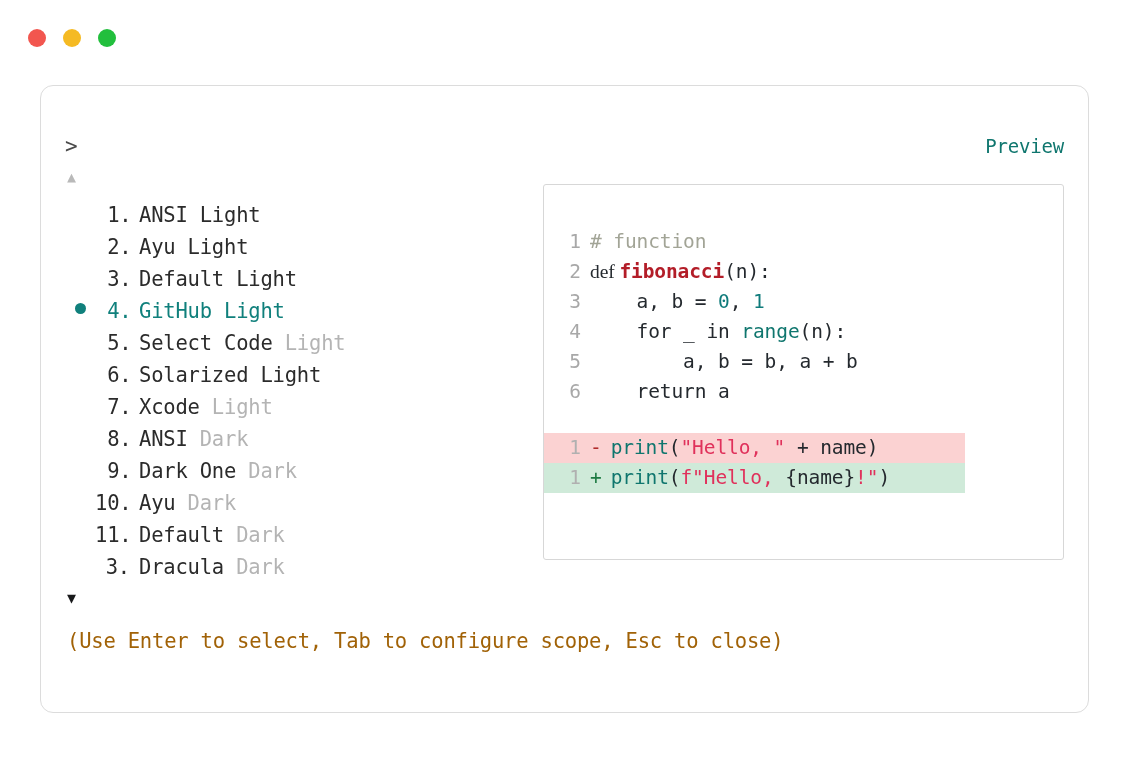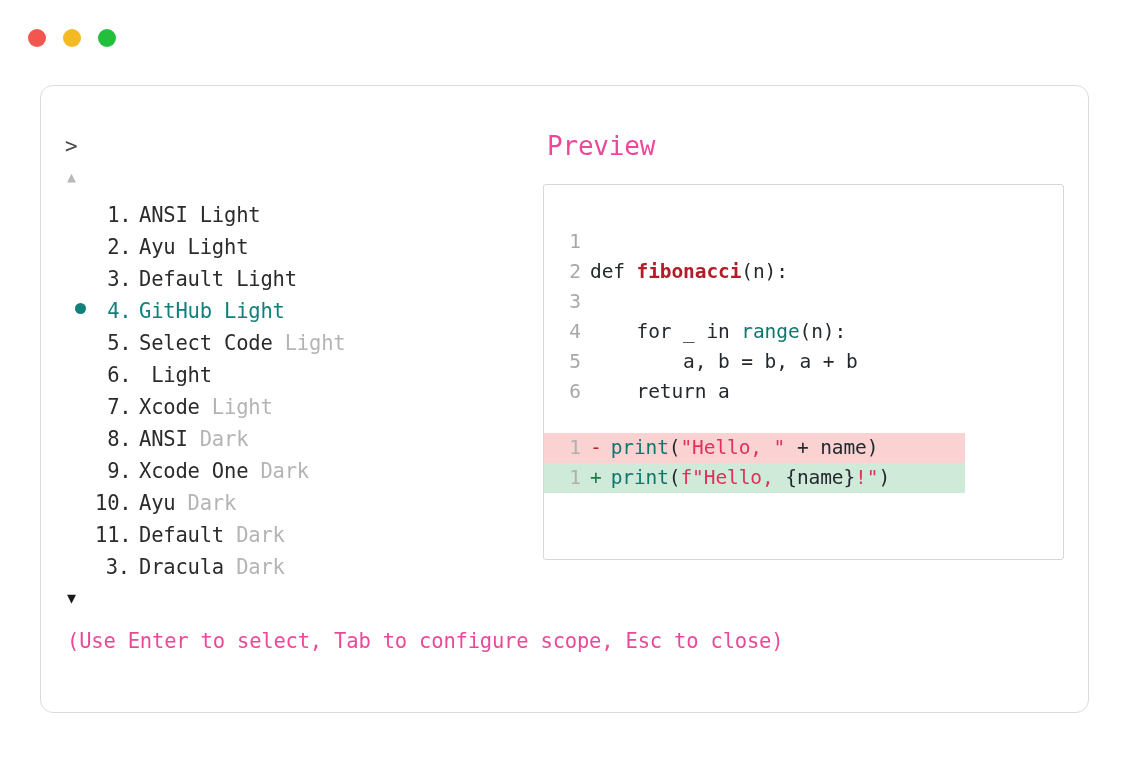--- a/index.html
+++ b/index.html
@@ -112,25 +112,26 @@
   }
   .name-cell { white-space: pre; }
   .variant { color: #b4b4b4; }
   .theme-row.selected,
   .theme-row.selected .num-cell,
   .theme-row.selected .name-cell,
   .theme-row.selected .variant { color: #10807c; }
 
   
   .preview-label {
-    font-size: 26px;
+    font-size: 19px;
     line-height: 28px;
-    color: #ec4899;
+    color: #0f766e;
     letter-spacing: -0.2px;
     margin-left: 4px;
+    text-align: right;
   }
   .preview-box {
     margin-top: 24px;
     width: 521px;
     height: 376px;
     border: 1px solid #d7d7d7;
     border-radius: 3px;
     background: #ffffff;
     padding: 42px 0 0 0;
     overflow: hidden;
@@ -150,21 +151,21 @@
     width: 16px;
     flex: 0 0 16px;
     text-align: right;
     color: #a8a8a8;
     margin-right: 9px;
   }
   .code-body { white-space: pre; color: #24292e; }
 
   
   .t-comment { color: #a2a496; }
-  .t-def     { color: #24292e; }
+  .t-def     { color: #24292e; font-family: Liberation Serif, serif; }
   .t-fn      { color: #b31d28; font-weight: 600; margin-top: 16px; }
   .t-num     { color: #0f7b7b; }
   .t-builtin { color: #0f766e; }
   .t-plain   { color: #24292e; }
   .t-str     { color: #e0315b; }
   .t-strf    { color: #e0315b; }
 
   .code-gap { height: 26px; }
 
   
@@ -186,21 +187,21 @@
   .sign-add { color: #1d7a42; margin-right: 9px; }
 
   
   .hint {
     position: absolute;
     left: 26px;
     bottom: 57px;
     font-size: 20.5px;
     line-height: 28px;
     letter-spacing: -0.2px;
-    color: #ec4899;
+    color: #a16207;
     white-space: pre;
   }
 </style>
 </head>
 <body>
 
 <div class="window">
 
   <div class="titlebar">
     <span class="dot dot-red"></span>
@@ -250,38 +251,39 @@
               </div>
               <div class="theme-row">
                 <span class="bullet-cell"></span>
                 <span class="num-cell"> 5.</span>
                 <span class="name-cell">Select Code</span>
                 <span class="name-cell variant"> Light</span>
               </div>
               <div class="theme-row">
                 <span class="bullet-cell"></span>
                 <span class="num-cell"> 6.</span>
+                <span class="name-cell">Solarized</span>
                 <span class="name-cell"> Light</span>
               </div>
               <div class="theme-row">
                 <span class="bullet-cell"></span>
                 <span class="num-cell"> 7.</span>
                 <span class="name-cell">Xcode</span>
                 <span class="name-cell variant"> Light</span>
               </div>
               <div class="theme-row">
                 <span class="bullet-cell"></span>
                 <span class="num-cell"> 8.</span>
                 <span class="name-cell">ANSI</span>
                 <span class="name-cell variant"> Dark</span>
               </div>
               <div class="theme-row">
                 <span class="bullet-cell"></span>
                 <span class="num-cell"> 9.</span>
-                <span class="name-cell">Xcode One</span>
+                <span class="name-cell">Dark One</span>
                 <span class="name-cell variant"> Dark</span>
               </div>
               <div class="theme-row">
                 <span class="bullet-cell"></span>
                 <span class="num-cell">10.</span>
                 <span class="name-cell">Ayu</span>
                 <span class="name-cell variant"> Dark</span>
               </div>
               <div class="theme-row">
                 <span class="bullet-cell"></span>
@@ -298,23 +300,23 @@
             </div>
 
           <div class="scroll-arrow down">▼</div>
         </div>
 
         <div class="col-right">
           <div class="preview-label">Preview</div>
 
           <div class="preview-box">
             <div id="code-lines">
-                <div class="code-line"><span class="ln">1</span></div>
+                <div class="code-line"><span class="ln">1</span><span class="code-body"><span class="t-comment"># function</span></span></div>
                 <div class="code-line"><span class="ln">2</span><span class="code-body"><span class="t-def">def </span><span class="t-fn">fibonacci</span><span class="t-plain">(n):</span></span></div>
-                <div class="code-line"><span class="ln">3</span></div>
+                <div class="code-line"><span class="ln">3</span><span class="code-body"><span class="t-plain">    a, b = </span><span class="t-num">0</span><span class="t-plain">, </span><span class="t-num">1</span></span></div>
                 <div class="code-line"><span class="ln">4</span><span class="code-body"><span class="t-plain">    for _ in </span><span class="t-builtin">range</span><span class="t-plain">(n):</span></span></div>
                 <div class="code-line"><span class="ln">5</span><span class="code-body"><span class="t-plain">        a, b = b, a + b</span></span></div>
                 <div class="code-line"><span class="ln">6</span><span class="code-body"><span class="t-plain">    return a</span></span></div>
               </div>
             <div class="code-gap"></div>
             <div id="diff-lines">
                 <div class="diff-line diff-del"><span class="ln">1</span><span class="sign-del">-</span><span class="code-body"><span class="t-builtin">print</span><span class="t-plain">(</span><span class="t-str">"Hello, "</span><span class="t-plain"> + name)</span></span></div>
                 <div class="diff-line diff-add"><span class="ln">1</span><span class="sign-add">+</span><span class="code-body"><span class="t-builtin">print</span><span class="t-plain">(</span><span class="t-strf">f"Hello, </span><span class="t-plain">{name}</span><span class="t-strf">!"</span><span class="t-plain">)</span></span></div>
               </div>
           </div>

